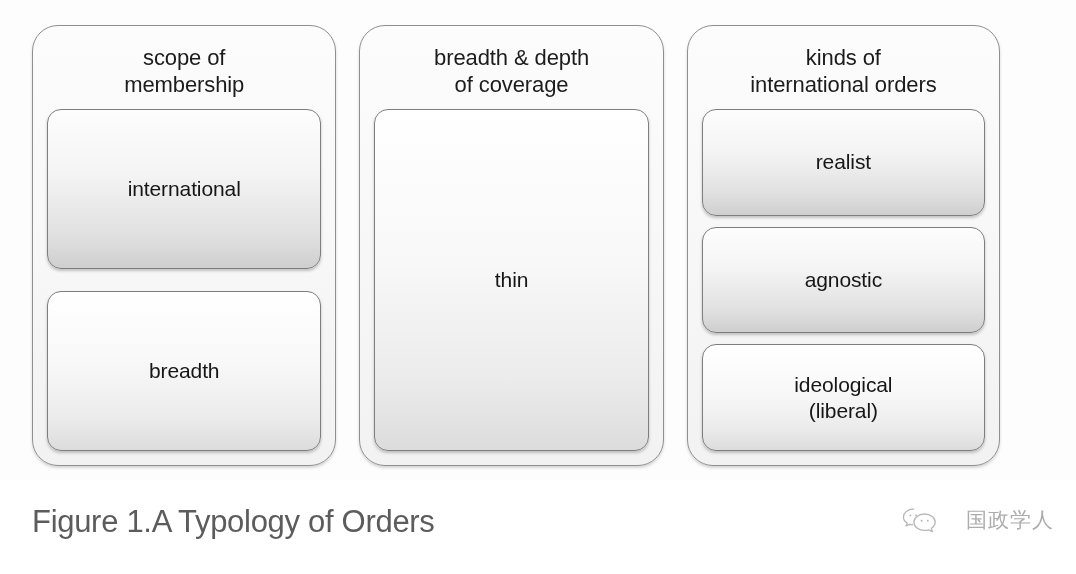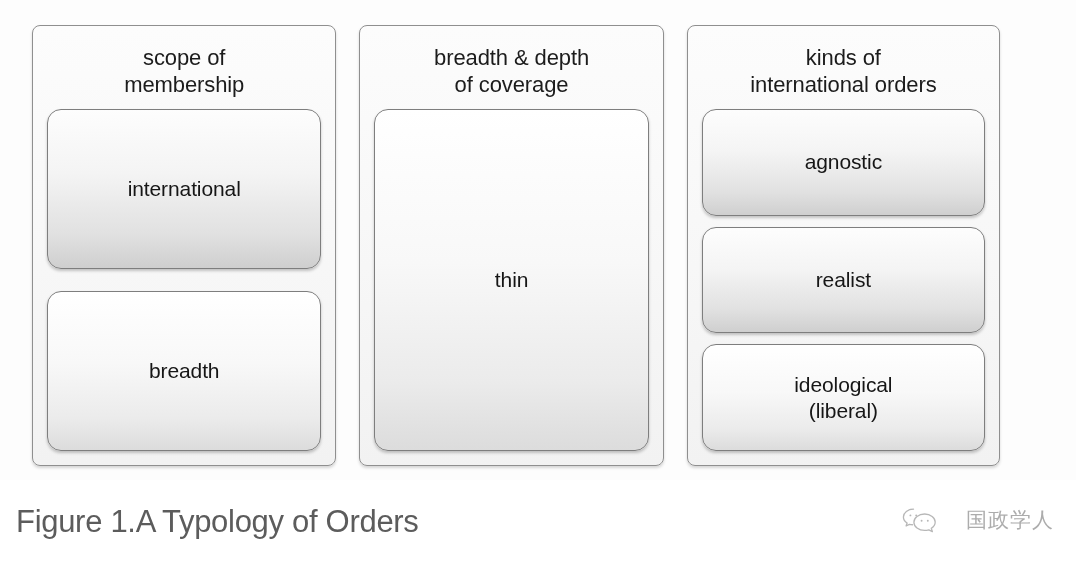--- a/index.html
+++ b/index.html
@@ -39,21 +39,21 @@
     width: 968px;
     height: 441px;
     display: flex;
     gap: 23px;
   }
 
   .panel {
     position: relative;
     background: linear-gradient(to bottom, #fcfcfc 0%, #f7f7f7 55%, #f2f2f2 100%);
     border: 1.5px solid #8f8f8f;
-    border-radius: 8px;
+    border-radius: 26px;
     box-shadow: 0 2px 3px rgba(0,0,0,0.16);
     box-sizing: border-box;
     display: flex;
     flex-direction: column;
     align-items: center;
     padding: 12px 14px 14px 14px;
   }
 
   .panel-1 { width: 308px; }
   .panel-2 { width: 308px; }
@@ -110,21 +110,21 @@
     position: absolute;
     left: 0;
     top: 480px;
     width: 1076px;
     height: 94px;
     background: #ffffff;
   }
 
   .caption {
     position: absolute;
-    left: 16px;
+    left: 32px;
     top: 24px;
     font-size: 31px;
     line-height: 36px;
     color: #5c5c5c;
     font-weight: 400;
     letter-spacing: -0.3px;
     white-space: nowrap;
   }
 
   .watermark {
@@ -179,24 +179,24 @@
             <span class="node-label">thin</span>
           </div>
         </div>
       </div>
 
       <div class="panel panel-3">
         <div class="panel-title">kinds of
 international orders</div>
         <div class="panel-body three">
           <div class="node">
+            <span class="node-label">realist</span>
+          </div>
+          <div class="node">
             <span class="node-label">agnostic</span>
-          </div>
-          <div class="node">
-            <span class="node-label">realist</span>
           </div>
           <div class="node light">
             <span class="node-label">ideological
 (liberal)</span>
           </div>
         </div>
       </div>
 
     </div>
   </div>

